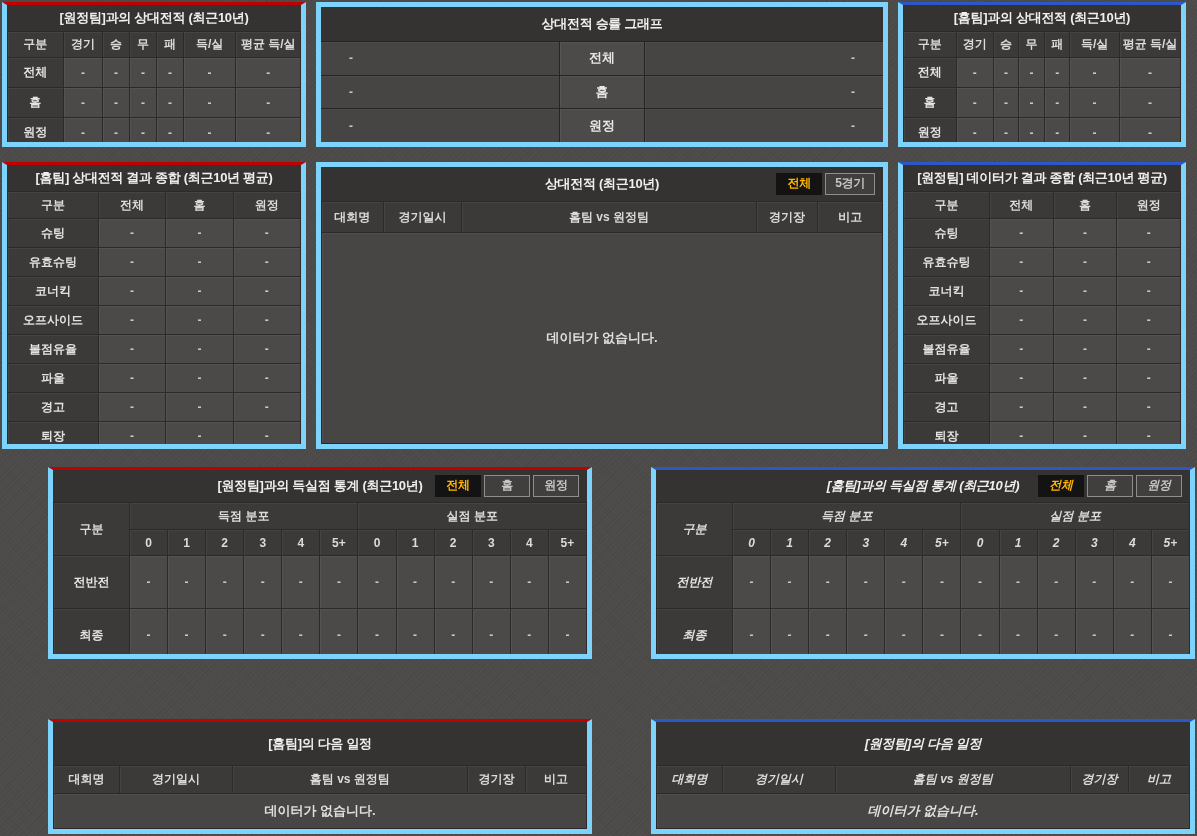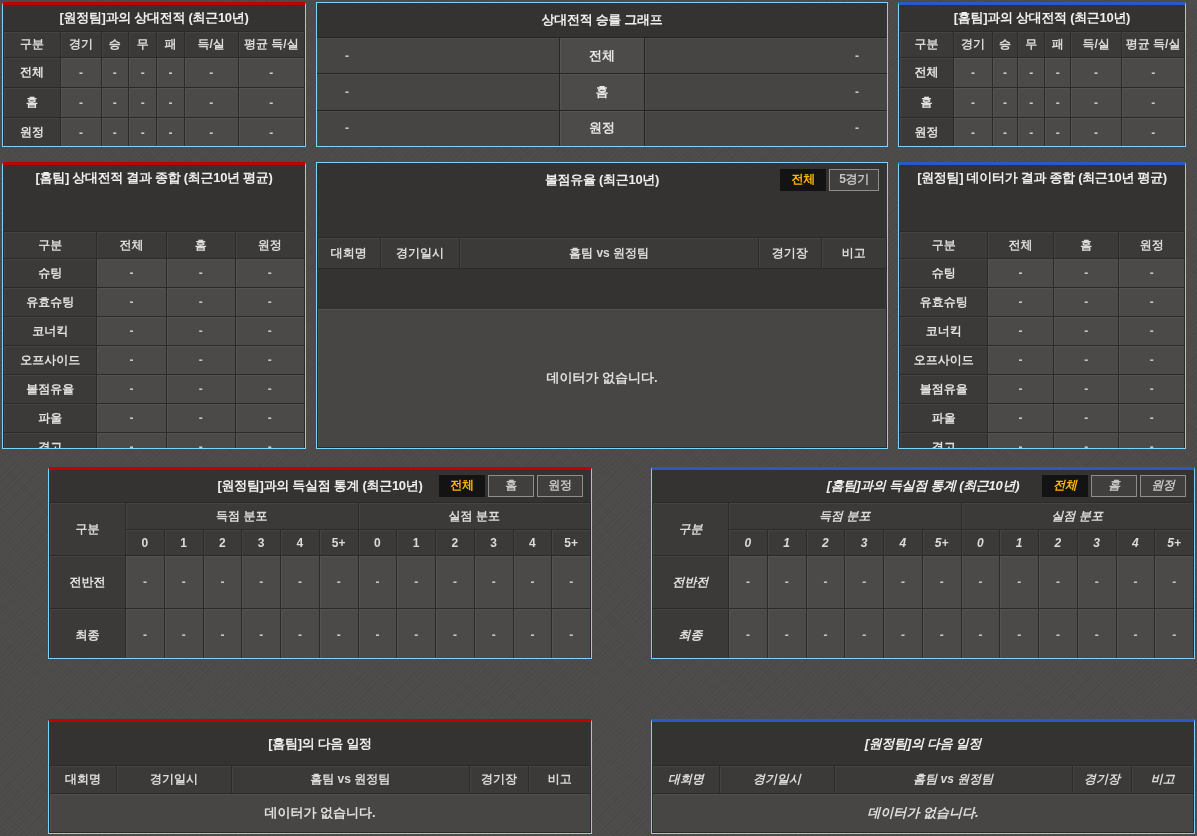--- a/index.html
+++ b/index.html
@@ -13,31 +13,31 @@
     color:#e3e2e0;
     font-weight:700;
   }
   .page { padding:0 2px; }
   .row { display:flex; }
   .row1 { margin-top:2px; gap:10px; }
   .row2 { margin-top:15px; gap:10px; }
   .row3 { margin-top:18px; gap:13px; }
   .row4 { margin-top:60px; gap:13px; }
   .row1 .panel { height:145px; }
-  .row2 .panel { height:287px;gap:40px; }
+  .row2 .panel { height:287px; }
   .row3 .panel { height:192px; }
   .row4 .panel { height:115px; }
   .w304 { width:304px; }
   .w572 { width:572px; }
   .w298 { width:288px; }
   .w590 { width:590px;margin-left:46px; }
 
   .panel {
     background:#343332;
-    border:1px solid #7dd3fc;
+    border:5px solid #7dd3fc;
     display:flex; flex-direction:column;
     overflow:hidden;
   }
   .panel.accent { border-top-width:3px; }
 
   .ptitle {
     position:relative;
     flex:0 0 auto;
     height:26px;
     display:flex; align-items:center; justify-content:center;
@@ -307,21 +307,21 @@
               <td>-</td>
               <td>-</td>
               <td>-</td>
             </tr>
           </tbody>
       </table>
     </section>
 
     <section class="panel w572">
       <div class="ptitle h34">
-        <span>볼점유율 (최근10년)</span>
+        <span>상대전적 (최근10년)</span>
         <span class="tabs">
             <span class="tab active">전체</span>
             <span class="tab">5경기</span>
           </span>
       </div>
       <table class="tbl tbl-list">
         <colgroup>
             <col style="width:11%">
             <col style="width:14%">
             <col style="width:52.5%">

